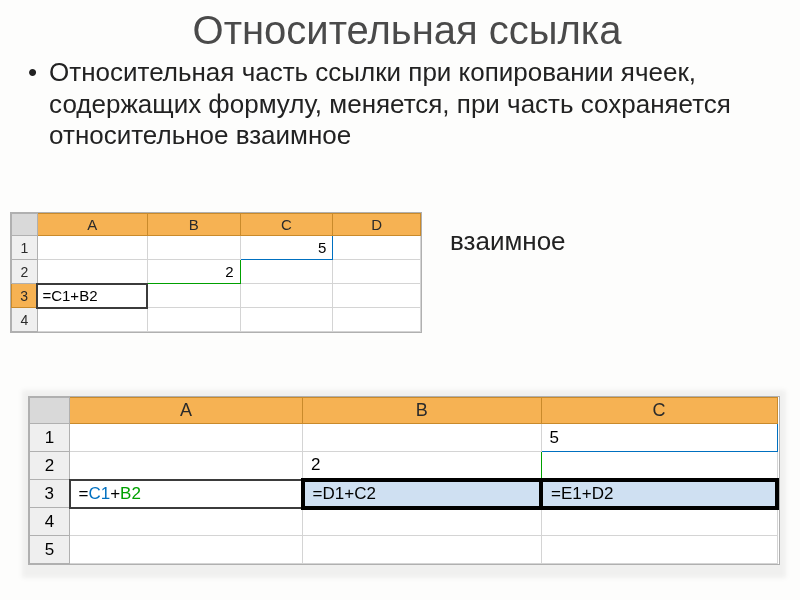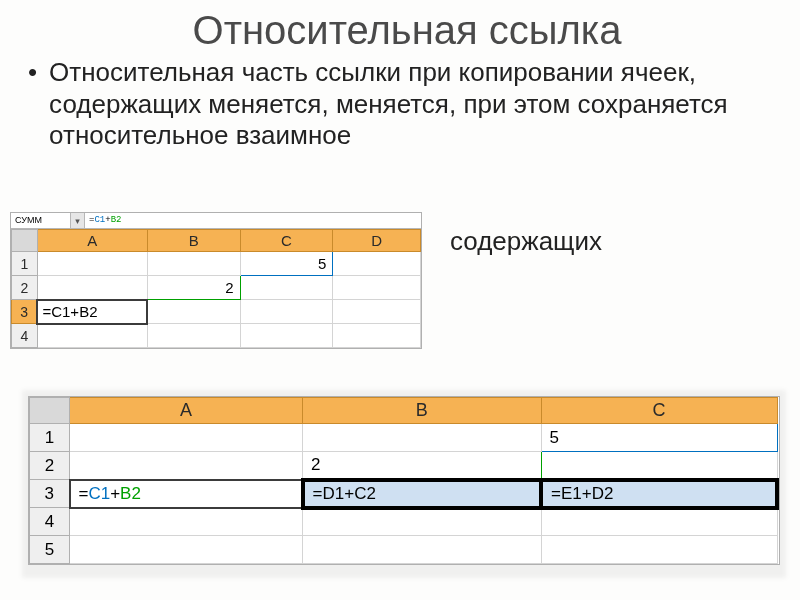--- a/index.html
+++ b/index.html
@@ -178,34 +178,27 @@
   }
 </style>
 </head>
 <body>
 
 <h1 class="title">Относительная ссылка</h1>
 
 <div class="bullet">
   <div class="bullet-row">
     <span class="bullet-mark">•</span>
-    <span>Относительная часть ссылки при копировании ячеек, содержащих меняется, меняется, при этом сохраняется относительное взаимное</span>
+    <span>Относительная часть ссылки при копировании ячеек, содержащих формулу, меняется, при часть сохраняется относительное взаимное</span>
   </div>
 </div>
 
-<div class="rightword">содержащих</div>
+<div class="rightword">взаимное</div>
 
 <div class="sheet1">
-  <div class="namebox-row">
-    <div class="namebox">СУММ</div>
-    <div class="dd">▾</div>
-    <div class="fbar">
-      <span>=</span><span class="c1">C1</span><span>+</span><span class="b2">B2</span>
-    </div>
-  </div>
   <table>
     <tbody>
         <tr>
       <th class="corner"></th>
       <th class="col cA">A</th>
       <th class="col cB">B</th>
       <th class="col cC">C</th>
       <th class="col cD">D</th>
     </tr>
     <tr>

